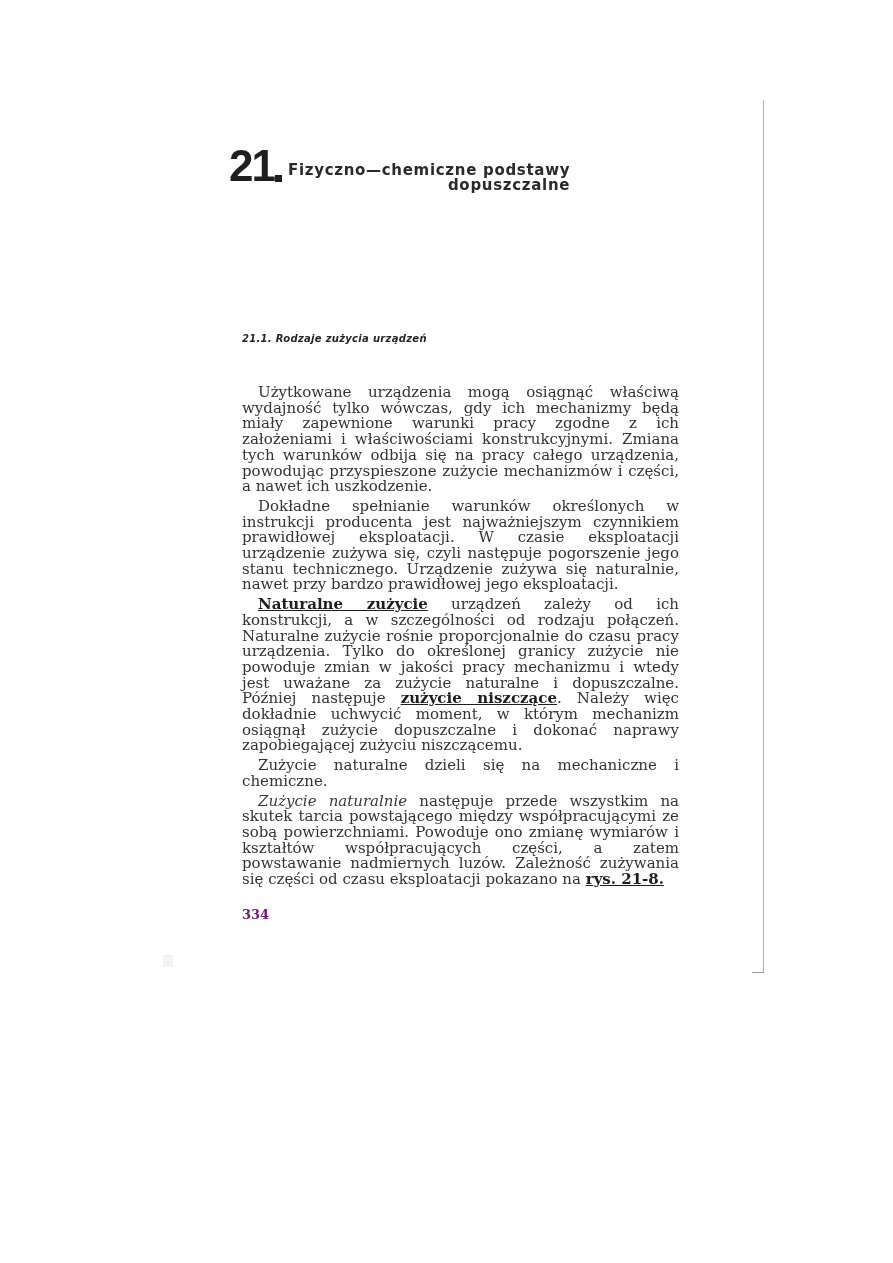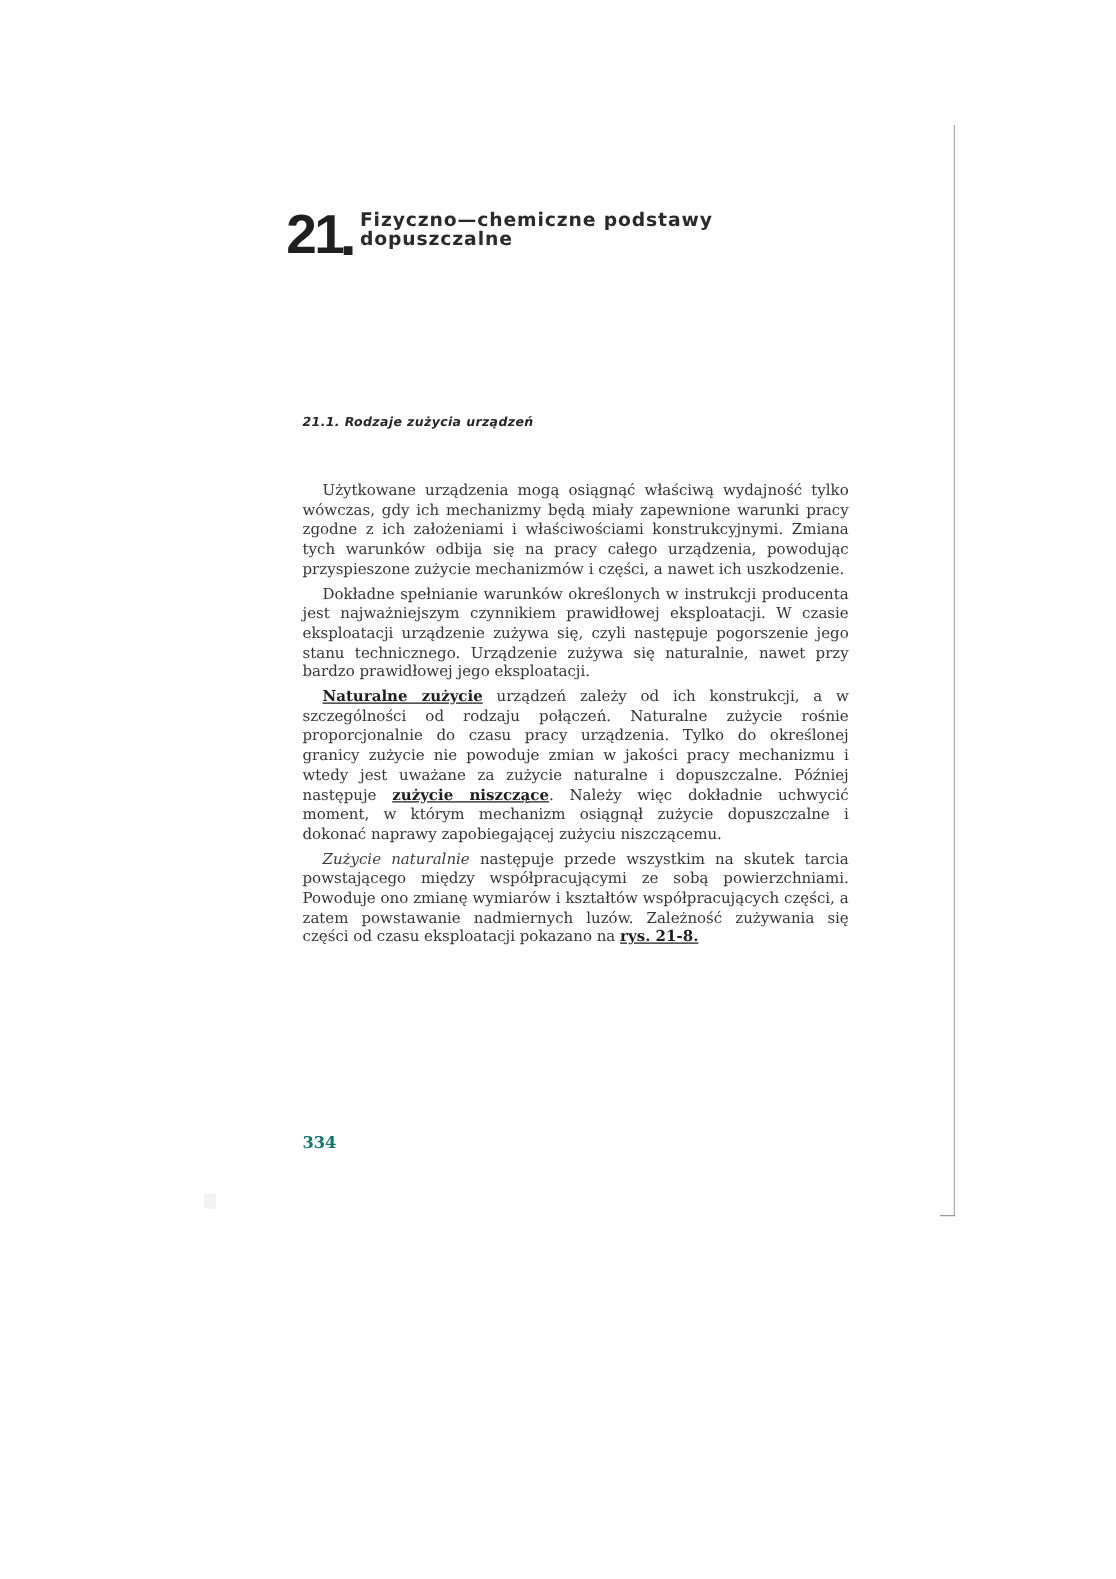--- a/index.html
+++ b/index.html
@@ -28,43 +28,44 @@
       position: absolute;
       left: 752px;
       top: 972px;
       width: 12px;
       height: 1px;
       background: #9a9a9a;
     }
     .chapter {
       position: absolute;
       left: 229px;
-      top: 168px;
+      top: 146px;
       display: flex;
       align-items: flex-start;
+      text-align: right;
     }
     .chapter-num {
       font-family: "Liberation Sans", "DejaVu Sans", sans-serif;
       font-weight: bold;
       font-size: 44px;
       line-height: 40px;
       color: #1f1f1f;
       letter-spacing: -2px;
     }
     .chapter-dot {
       display: inline-block;
       width: 7px;
       height: 7px;
       background: #1f1f1f;
       margin-left: 1px;
       margin-top: 29px;
     }
     .chapter-title {
       margin-left: 6px;
-      margin-top: 1px;
+      margin-top: 17px;
       font-family: "DejaVu Sans", "Liberation Sans", sans-serif;
       font-weight: bold;
       font-size: 15px;
       line-height: 15px;
       letter-spacing: 0.7px;
       color: #2a2a2a;
     }
     .chapter-title div { white-space: nowrap; }
     .section-title {
       position: absolute;
@@ -75,42 +76,42 @@
       font-style: italic;
       font-size: 10px;
       color: #262626;
       letter-spacing: 0.3px;
     }
     .body-text {
       position: absolute;
       left: 242px;
       top: 385px;
       width: 437px;
-      font-size: 12px;
+      font-size: 15px;
       line-height: 15.7px;
       color: #333333;
       text-align: justify;
     }
     .para {
       margin: 0 0 4px 0;
       text-indent: 16px;
       text-align: justify;
       text-align-last: left;
       hyphens: manual;
     }
     .para b { color: #1e1e1e; text-decoration: underline; }
     .para i { color: #3a3a3a; }
     .page-number {
       position: absolute;
       left: 242px;
       top: 907px;
       font-family: "DejaVu Serif", "Liberation Serif", serif;
       font-weight: bold;
       font-size: 13px;
-      color: #0f766e;
+      color: #701a75;
     }
     .smudge {
       position: absolute;
       left: 163px;
       top: 955px;
       width: 10px;
       height: 12px;
       background: #f3f3f3;
     }
   </style>
@@ -128,18 +129,19 @@
     <div>dopuszczalne</div>
   </div>
 </div>
 
 <div class="section-title">21.1. Rodzaje zużycia urządzeń</div>
 
 <div class="body-text">
   <p class="para">Użytkowane urządzenia mogą osiągnąć właściwą wydajność tylko wówczas, gdy ich mechanizmy będą miały zapewnione warunki pracy zgodne z ich założeniami i właściwościami konstrukcyjnymi. Zmiana tych warunków odbija się na pracy całego urządzenia, powodując przyspieszone zużycie mechanizmów i części, a nawet ich uszkodzenie.</p>
   <p class="para">Dokładne spełnianie warunków określonych w instrukcji producenta jest najważniejszym czynnikiem prawidłowej eksploatacji. W czasie eksploatacji urządzenie zużywa się, czyli następuje pogorszenie jego stanu technicznego. Urządzenie zużywa się naturalnie, nawet przy bardzo prawidłowej jego eksploatacji.</p>
   <p class="para"><b>Naturalne zużycie</b><span> urządzeń zależy od ich konstrukcji, a w szczególności od rodzaju połączeń. Naturalne zużycie rośnie proporcjonalnie do czasu pracy urządzenia. Tylko do określonej granicy zużycie nie powoduje zmian w jakości pracy mechanizmu i wtedy jest uważane za zużycie naturalne i dopuszczalne. Później następuje </span><b>zużycie niszczące</b><span>. Należy więc dokładnie uchwycić moment, w którym mechanizm osiągnął zużycie dopuszczalne i dokonać naprawy zapobiegającej zużyciu niszczącemu.</span></p>
+  <p class="para">Zużycie naturalne dzieli się na mechaniczne i chemiczne.</p>
   <p class="para"><i>Zużycie naturalnie</i><span> następuje przede wszystkim na skutek tarcia powstającego między współpracującymi ze sobą powierzchniami. Powoduje ono zmianę wymiarów i kształtów współpracujących części, a zatem powstawanie nadmiernych luzów. Zależność zużywania się części od czasu eksploatacji pokazano na </span><b>rys. 21-8.</b></p>
 </div>
 
 <div class="page-number">334</div>
 
 <div class="smudge"></div>
 
 </body></html>

